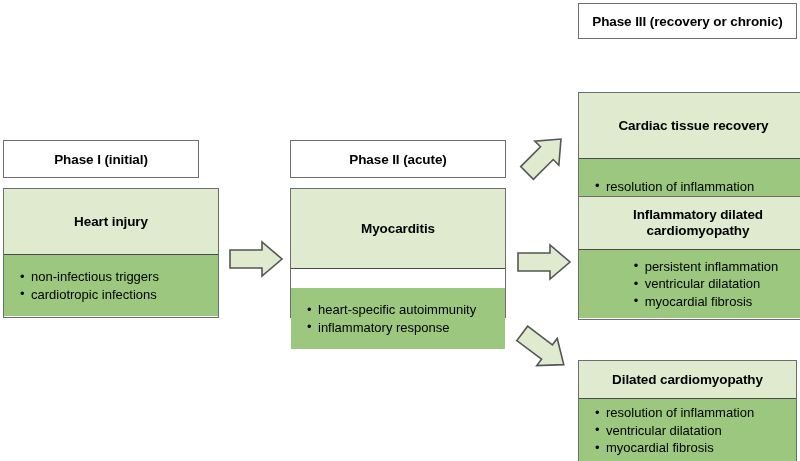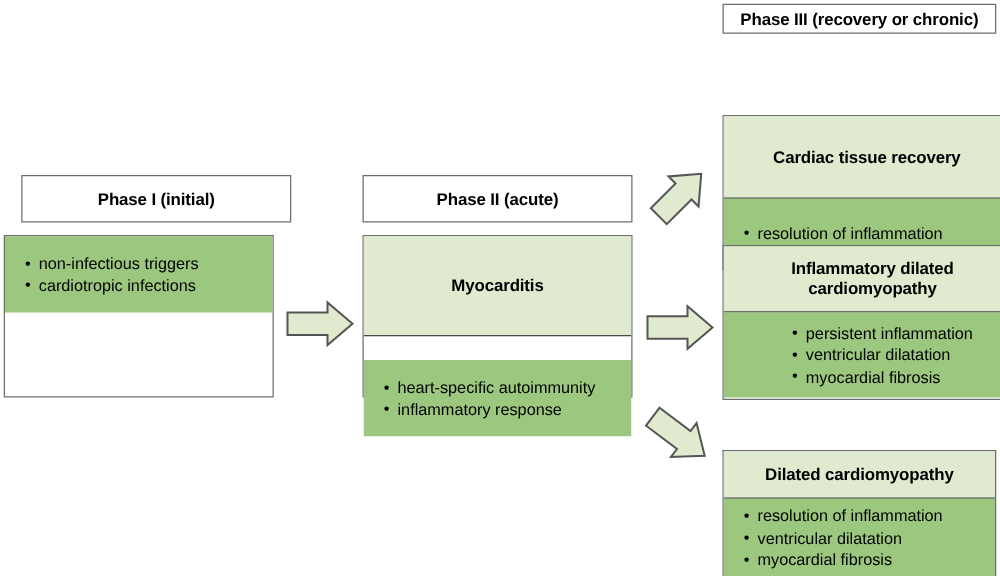--- a/index.html
+++ b/index.html
@@ -81,44 +81,45 @@
   .arrow {
     position: absolute;
   }
   .arrow svg { display: block; overflow: visible; }
 </style>
 </head>
 <body>
 
 <div id="canvas">
 
-  <div class="phase-header" style="left:17px; top:140px; width:216px; height:38px;">Phase I (initial)</div>
+  <div class="phase-header" style="left:3px; top:140px; width:196px; height:38px;">Phase I (initial)</div>
 
   <div class="node" style="left:3px; top:188px; width:216px; height:130px;">
+    <div class="node-title" style="height:66px;">Heart injury</div>
     <div class="node-body" style="height:61px;">
       <ul>
         <li>non-infectious triggers</li>
         <li>cardiotropic infections</li>
       </ul>
     </div>
   </div>
 
   <div class="phase-header" style="left:290px; top:140px; width:216px; height:38px;">Phase II (acute)</div>
 
   <div class="node" style="left:290px; top:188px; width:216px; height:130px;">
     <div class="node-title" style="height:80px;">Myocarditis</div>
     <div class="node-body" style="height:61px;margin-top:19px;">
       <ul>
         <li>heart-specific autoimmunity</li>
         <li>inflammatory response</li>
       </ul>
     </div>
   </div>
 
-  <div class="phase-header" style="left:578px; top:3px; width:219px; height:24px;">Phase III (recovery or chronic)</div>
+  <div class="phase-header" style="left:578px; top:3px; width:219px; height:36px;">Phase III (recovery or chronic)</div>
 
   <div class="node" style="left:578px; top:52px; width:231px; height:124px;margin-top:40px;">
     <div class="node-title" style="height:66px;">Cardiac tissue recovery</div>
     <div class="node-body" style="height:55px;">
       <ul>
         <li>resolution of inflammation</li>
       </ul>
     </div>
   </div>
 

